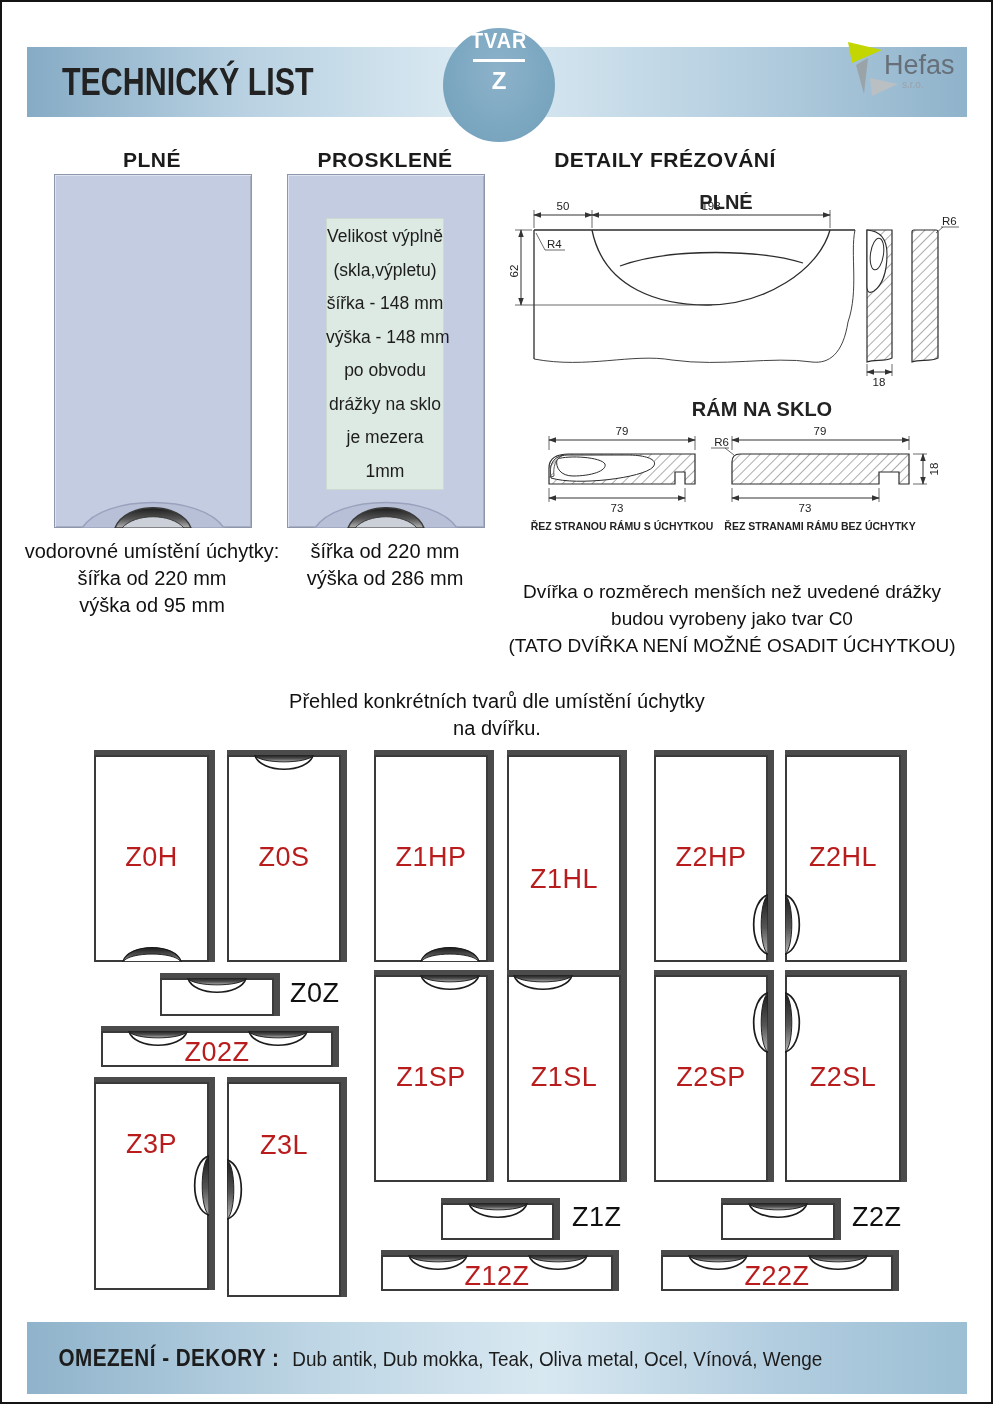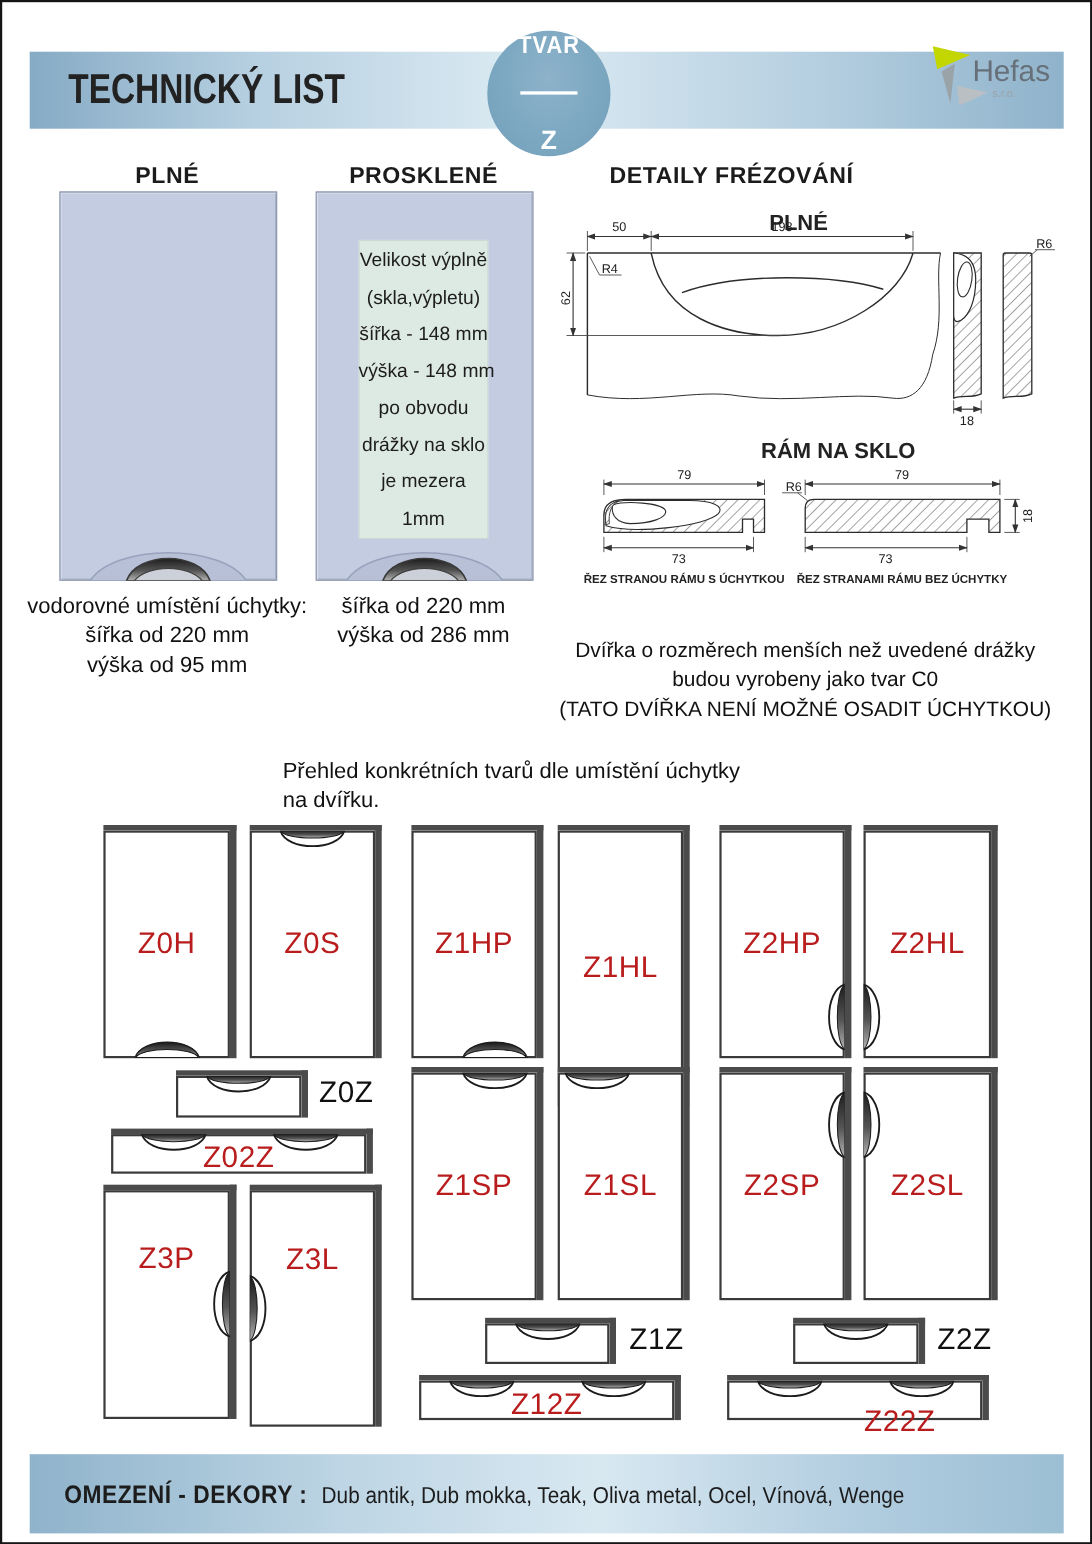--- a/index.html
+++ b/index.html
@@ -5,42 +5,42 @@
   html,body{margin:0;padding:0;background:#e8e8e8;font-family:"Liberation Sans",sans-serif;}
   .page{position:relative;width:993px;height:1404px;background:#fff;border:2px solid #141414;box-sizing:border-box;overflow:hidden;margin:0 auto;}
 
   
   .header-bar{position:absolute;left:25px;top:45px;width:940px;height:70px;
     background:linear-gradient(90deg,#86abc5 0%,#b7d0e1 22%,#dcebf3 48%,#b7d0e1 75%,#8fb3cb 100%);}
   .main-title{position:absolute;left:35px;top:14px;font-size:38px;font-weight:700;color:#222;
     transform:scaleX(.8);transform-origin:left center;white-space:nowrap;letter-spacing:0;}
   .badge{position:absolute;left:441px;top:26px;width:112px;height:114px;border-radius:50%;
     background:radial-gradient(ellipse at 50% 38%,#8db2ca 0%,#7aa6c0 65%,#6f9cb8 100%);
-    display:flex;flex-direction:column;align-items:center;justify-content:space-between;gap:5px;}
+    display:flex;flex-direction:column;align-items:center;justify-content:flex-start;gap:5px;}
   .badge .t1{color:#fff;font-weight:700;font-size:22px;letter-spacing:1px;transform:scaleX(.9);}
   .badge .sep{width:52px;height:3px;background:#fff;}
   .badge .t2{color:#fff;font-weight:700;font-size:24px;}
   .logo{position:absolute;left:838px;top:34px;width:140px;height:66px;}
   .logo text{font-family:"Liberation Sans",sans-serif;}
 
   
   .h-sec{position:absolute;font-size:21px;font-weight:700;color:#1b1b1b;text-align:center;letter-spacing:.5px;}
 
   
   .panel{position:absolute;width:196px;height:352px;background:#c4cce1;border:1px solid #8d96aa;
     box-shadow:inset 1px 1px 0 #dde3f0, inset -1px -1px 0 #a7afc3;}
   .glass{position:absolute;left:38px;top:43px;width:118px;height:272px;background:#dde9e3;
     box-shadow:inset 0 0 0 1px #ccd9d1;display:flex;flex-direction:column;justify-content:center;}
   .glass div{font-size:17.5px;color:#1d1d1d;text-align:center;line-height:33.5px;white-space:nowrap;}
   .panel-handle{position:absolute;left:23px;bottom:-1px;}
   .caption{position:absolute;text-align:center;font-size:20px;color:#111;line-height:27px;}
 
   
   .note{position:absolute;left:505px;top:576px;width:450px;text-align:center;font-size:19px;color:#111;line-height:27px;}
-  .ov-head{position:absolute;left:255px;top:686px;width:480px;font-size:20px;color:#111;line-height:27px;}
+  .ov-head{position:absolute;left:255px;top:686px;width:480px;text-align:center;font-size:20px;color:#111;line-height:27px;}
 
   
   .drawing{position:absolute;left:505px;top:190px;}
   .drawing text{font-family:"Liberation Sans",sans-serif;fill:#222;}
   .dim-t{font-size:11.5px;}
   .cap-t{font-size:10.5px;font-weight:700;}
   .ttl-t{font-size:20px;font-weight:700;}
   .ln{fill:none;stroke:#2c2c2c;stroke-width:1.3;}
   .ext{stroke:#444;stroke-width:.8;}
   .dim{stroke:#333;stroke-width:1;marker-start:url(#arr);marker-end:url(#arr);}
@@ -378,21 +378,21 @@
   <div class="slab" style="left:719px;top:1196px;width:120px;height:42px;">
     <div class="face">
       <svg class="handle" style="left:50%;margin-left:-30px;top:-2px;" width="60" height="21" viewBox="0 0 64 22">
           <use href="#sym-ht"></use>
         </svg>
     </div>
   </div>
   <span class="ext-label" style="left:850px;top:1200px;">Z2Z</span>
   <div class="slab" style="left:659px;top:1248px;width:238px;height:41px;">
     <div class="face">
-      <span class="dlabel" style="top:20px;padding-left:41px;">Z22Z</span>
+      <span class="dlabel" style="top:4px;">Z22Z</span>
       <svg class="handle" style="left:25px;top:-2px;" width="60" height="21" viewBox="0 0 64 22">
           <use href="#sym-ht"></use>
         </svg>
       <svg class="handle" style="left:145px;top:-2px;" width="60" height="21" viewBox="0 0 64 22">
           <use href="#sym-ht"></use>
         </svg>
     </div>
   </div>
 
   <div class="footer-bar">

